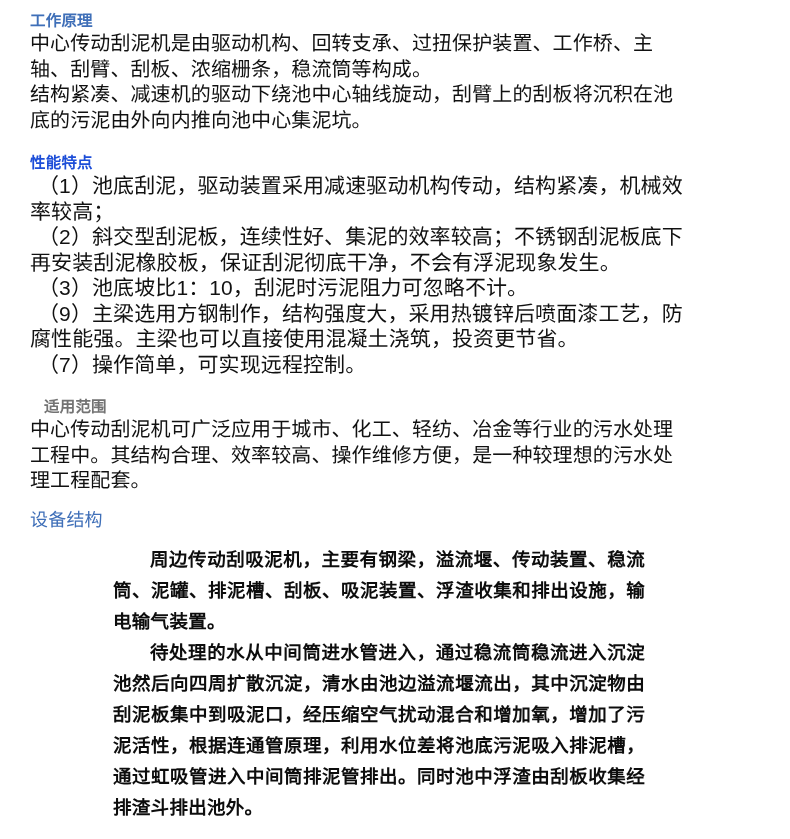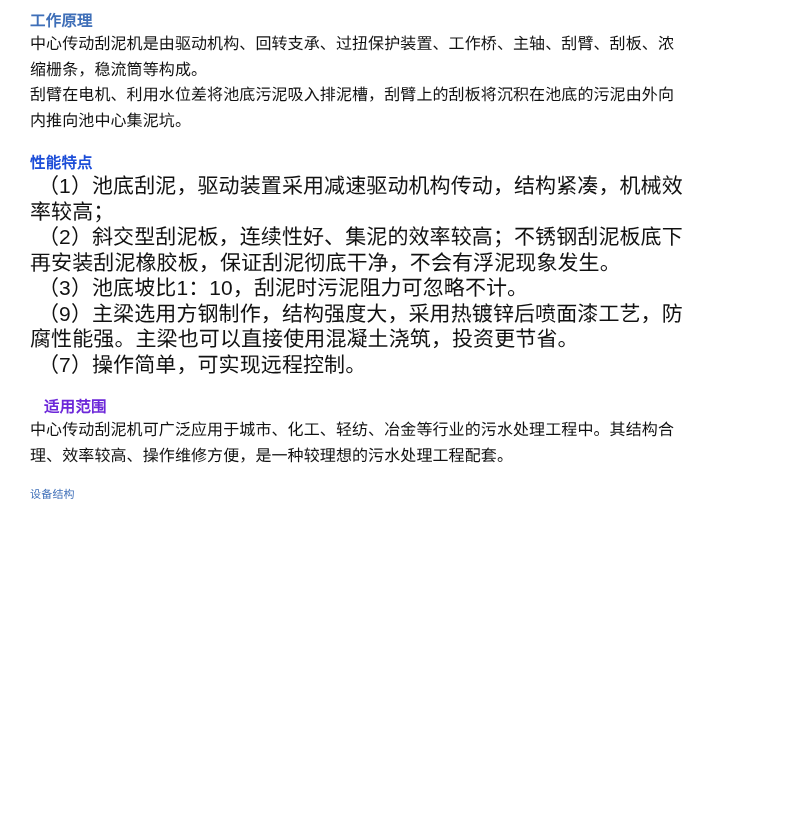--- a/index.html
+++ b/index.html
@@ -29,28 +29,28 @@
   .section-heading {
     color: #3f6fb8;
     font-weight: bold;
     font-size: 15.5px;
     line-height: 20px;
     letter-spacing: 0.2px;
     margin: 0;
     padding: 0 0 0 30px;
   }
   .section-heading.large {
-    font-size: 11px;
+    font-size: 18px;
     font-weight: normal;
     line-height: 24px;
   }
 
   
   .body-text {
-    font-size: 16px;
+    font-size: 20px;
     line-height: 25.5px;
     color: #111111;
     margin: 0;
     padding: 0 18px 0 30px;
     text-align: left;
     letter-spacing: 0.1px;
   }
 
   .list-line {
     font-size: 21px;
@@ -98,44 +98,48 @@
 <body>
 
 <div class="page">
 
   <div class="top-pad"></div>
 
   <h2 class="section-heading" style="color: rgb(63, 111, 184);">工作原理</h2>
 
   <p class="body-text">中心传动刮泥机是由驱动机构、回转支承、过扭保护装置、工作桥、主轴、刮臂、刮板、浓缩栅条，稳流筒等构成。</p>
 
-  <p class="body-text">刮臂在电机、利用水位差将池底污泥吸入排泥槽，刮臂上的刮板将沉积在池底的污泥由外向内推向池中心集泥坑。</p>
+  <p class="body-text">结构紧凑、减速机的驱动下绕池中心轴线旋动，刮臂上的刮板将沉积在池底的污泥由外向内推向池中心集泥坑。</p>
 
   <div class="sp-20"></div>
 
   <h2 class="section-heading" style="color: #1d4ed8;">性能特点</h2>
 
   <p class="list-line">（1）池底刮泥，驱动装置采用减速驱动机构传动，结构紧凑，机械效率较高；</p>
   <p class="list-line">（2）斜交型刮泥板，连续性好、集泥的效率较高；不锈钢刮泥板底下再安装刮泥橡胶板，保证刮泥彻底干净，不会有浮泥现象发生。</p>
   <p class="list-line">（3）池底坡比1：10，刮泥时污泥阻力可忽略不计。</p>
   <p class="list-line">（9）主梁选用方钢制作，结构强度大，采用热镀锌后喷面漆工艺，防腐性能强。主梁也可以直接使用混凝土浇筑，投资更节省。</p>
   <p class="list-line">（7）操作简单，可实现远程控制。</p>
 
   <div class="sp-20"></div>
 
-  <h2 class="section-heading" style="color: #6d28d9; padding-left: 44px;">适用范围</h2>
+  <h2 class="section-heading" style="color: #737373; padding-left: 44px;">适用范围</h2>
 
   <p class="body-text">中心传动刮泥机可广泛应用于城市、化工、轻纺、冶金等行业的污水处理工程中。其结构合理、效率较高、操作维修方便，是一种较理想的污水处理工程配套。</p>
 
   <div class="sp-14"></div>
 
   <h2 class="section-heading large" style="color: rgb(63, 111, 184);">设备结构</h2>
 
   <div class="sp-12"></div>
 
+  <div class="struct-block">
+    <p>周边传动刮吸泥机，主要有钢梁，溢流堰、传动装置、稳流筒、泥罐、排泥槽、刮板、吸泥装置、浮渣收集和排出设施，输电输气装置。</p>
+    <p>待处理的水从中间筒进水管进入，通过稳流筒稳流进入沉淀池然后向四周扩散沉淀，清水由池边溢流堰流出，其中沉淀物由刮泥板集中到吸泥口，经压缩空气扰动混合和增加氧，增加了污泥活性，根据连通管原理，利用水位差将池底污泥吸入排泥槽，通过虹吸管进入中间筒排泥管排出。同时池中浮渣由刮板收集经排渣斗排出池外。</p>
+  </div>
 
   <div class="deco">
     
     
     
   </div>
 
 </div>
 
 </body></html>

